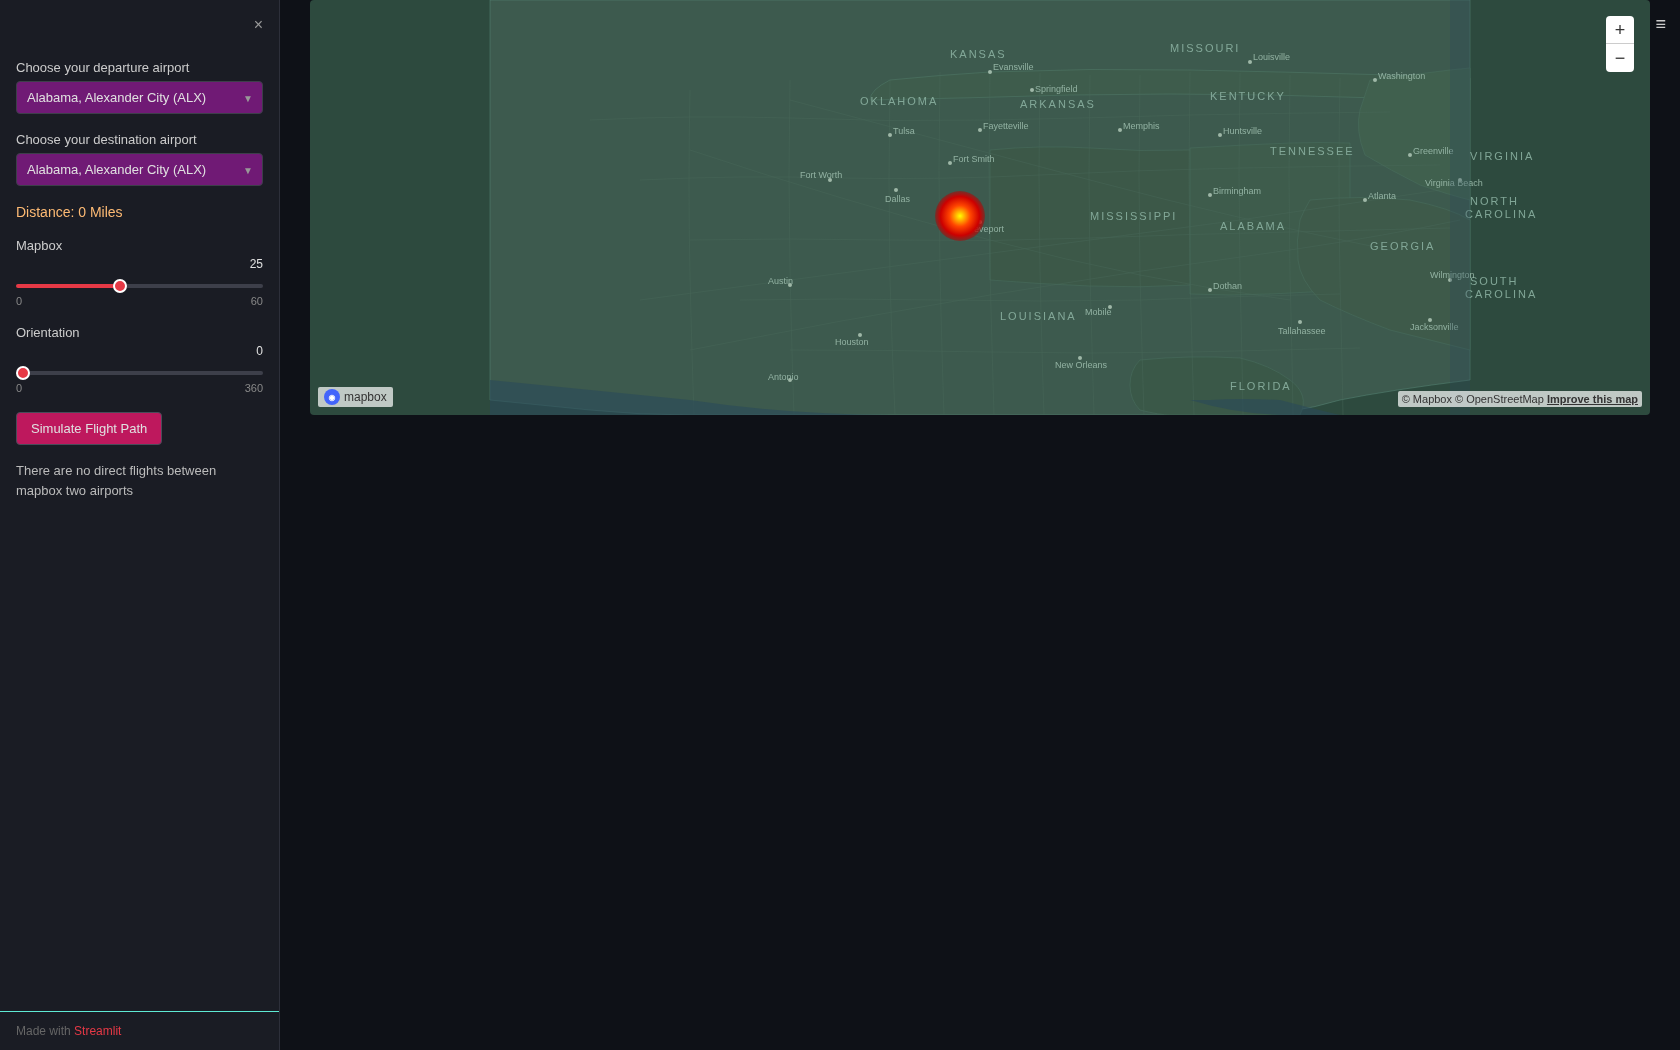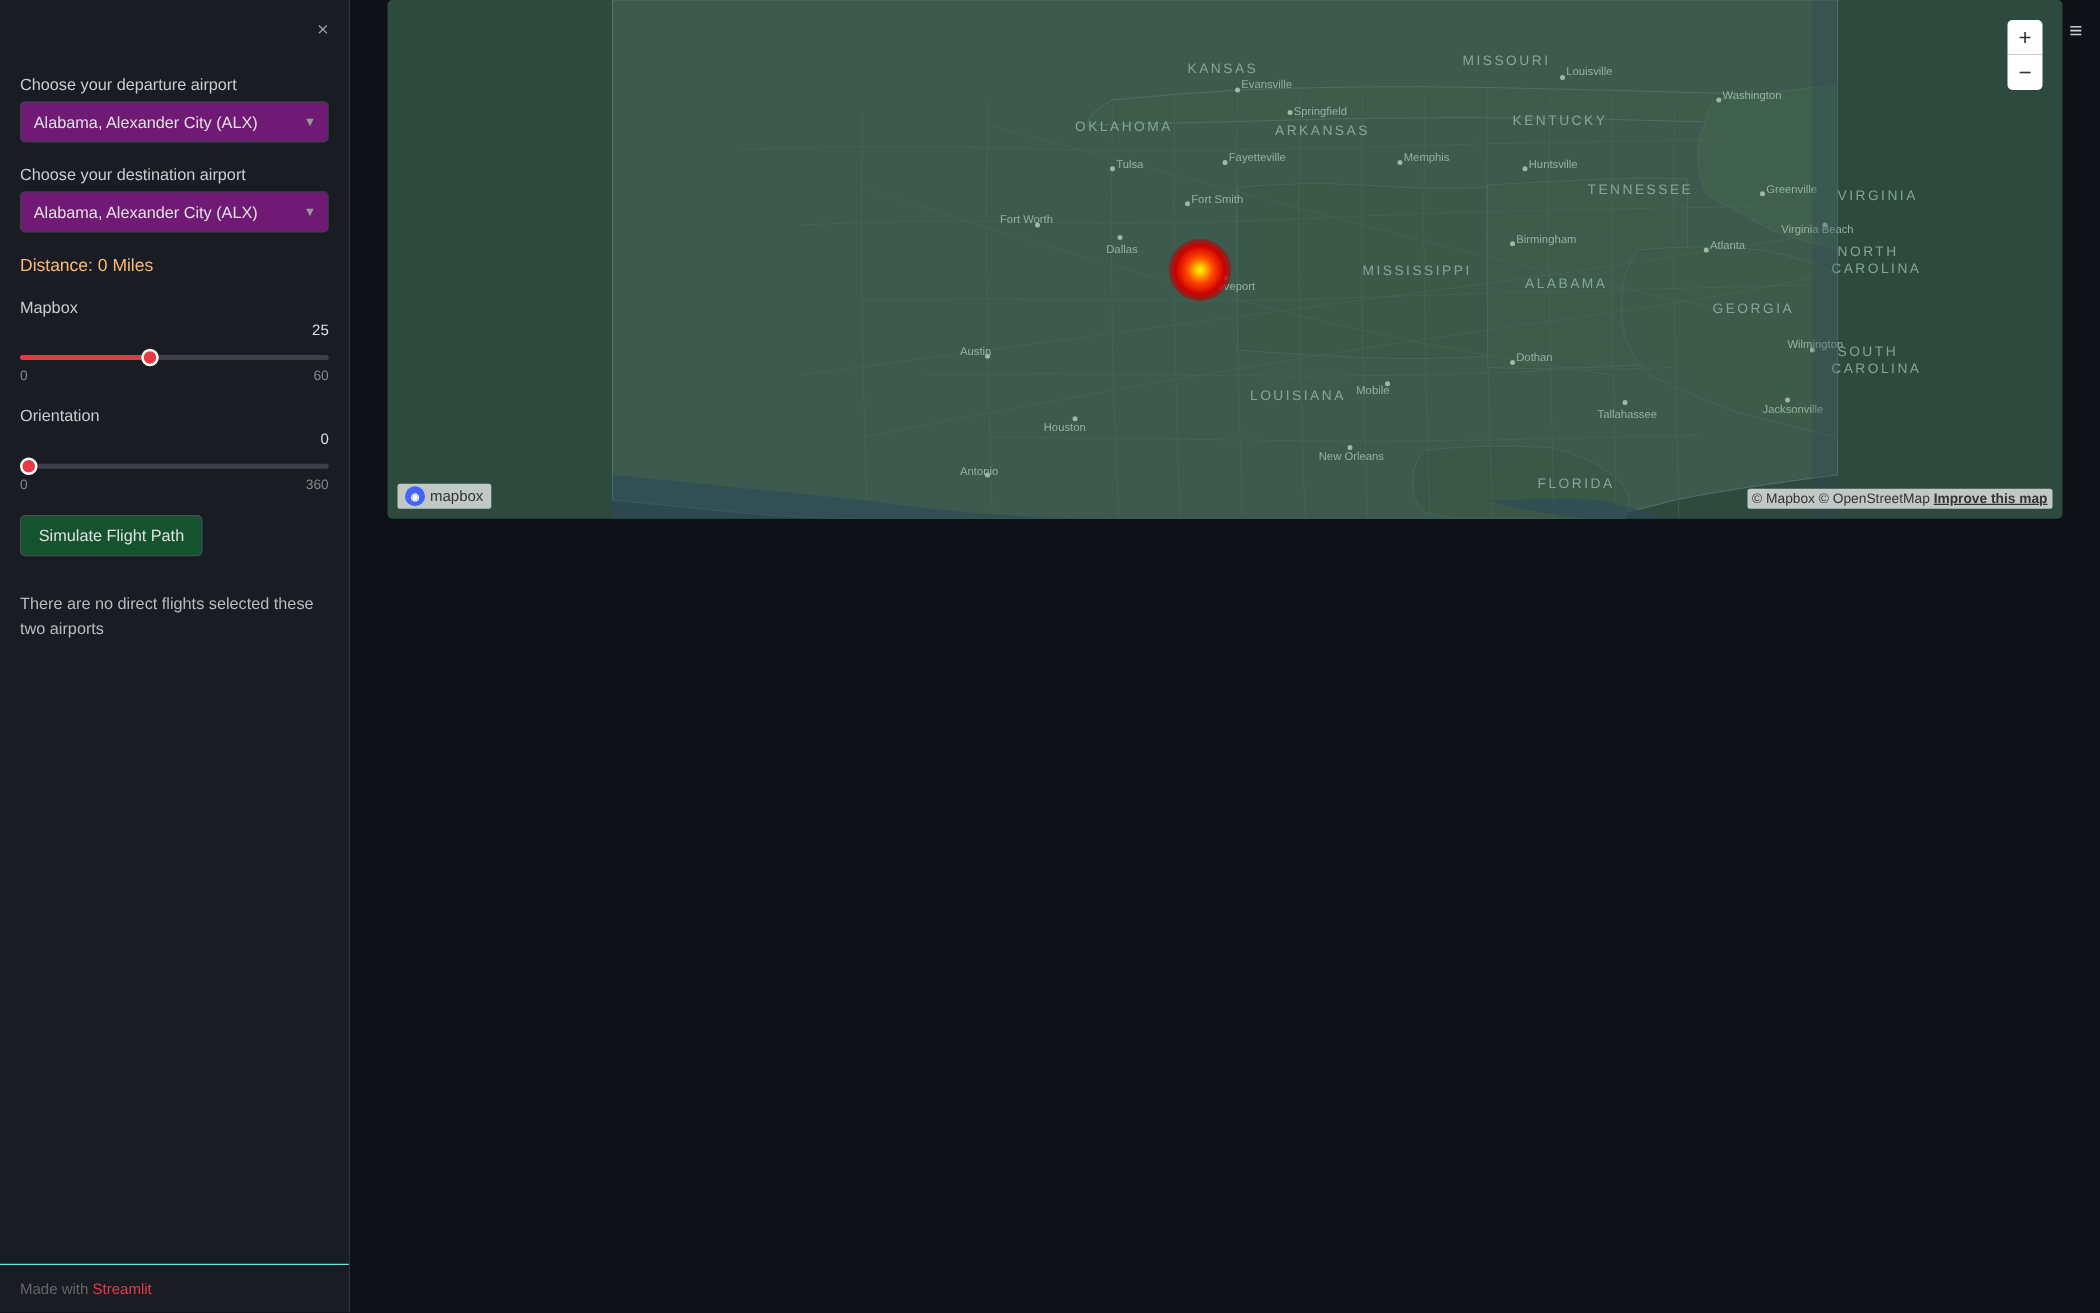--- a/index.html
+++ b/index.html
@@ -139,28 +139,28 @@
 
     .slider-range {
       display: flex;
       justify-content: space-between;
       color: #888;
       font-size: 11px;
       margin-top: 2px;
     }
 
     .simulate-btn {
-      background: #14532d;
+      background: #be185d;
       color: #e0e0e0;
       border: 1px solid #4a4c5a;
       border-radius: 4px;
       padding: 8px 14px;
       font-size: 13px;
       cursor: pointer;
-      margin-bottom: 28px;
+      margin-bottom: 16px;
       display: block;
     }
 
     .info-text {
       color: #bbb;
       font-size: 13px;
       line-height: 1.5;
     }
 
     .sidebar-footer {
@@ -346,21 +346,21 @@
         <input type="range" class="orientation-slider" min="0" max="360" value="0" style="background: linear-gradient(to right, rgb(230, 57, 70) 0%, rgb(230, 57, 70) 0%, rgb(61, 63, 74) 0%, rgb(61, 63, 74) 100%);">
       </div>
       <div class="slider-range">
         <span>0</span>
         <span>360</span>
       </div>
     </div>
 
     <button class="simulate-btn">Simulate Flight Path</button>
 
-    <div class="info-text">There are no direct flights selected these two airports</div>
+    <div class="info-text">There are no direct flights between mapbox two airports</div>
   </div>
 
   <div class="sidebar-footer">
     <span>Made with</span>
     <a href="#">Streamlit</a>
   </div>
 </div>
 
 <div class="main">
 

